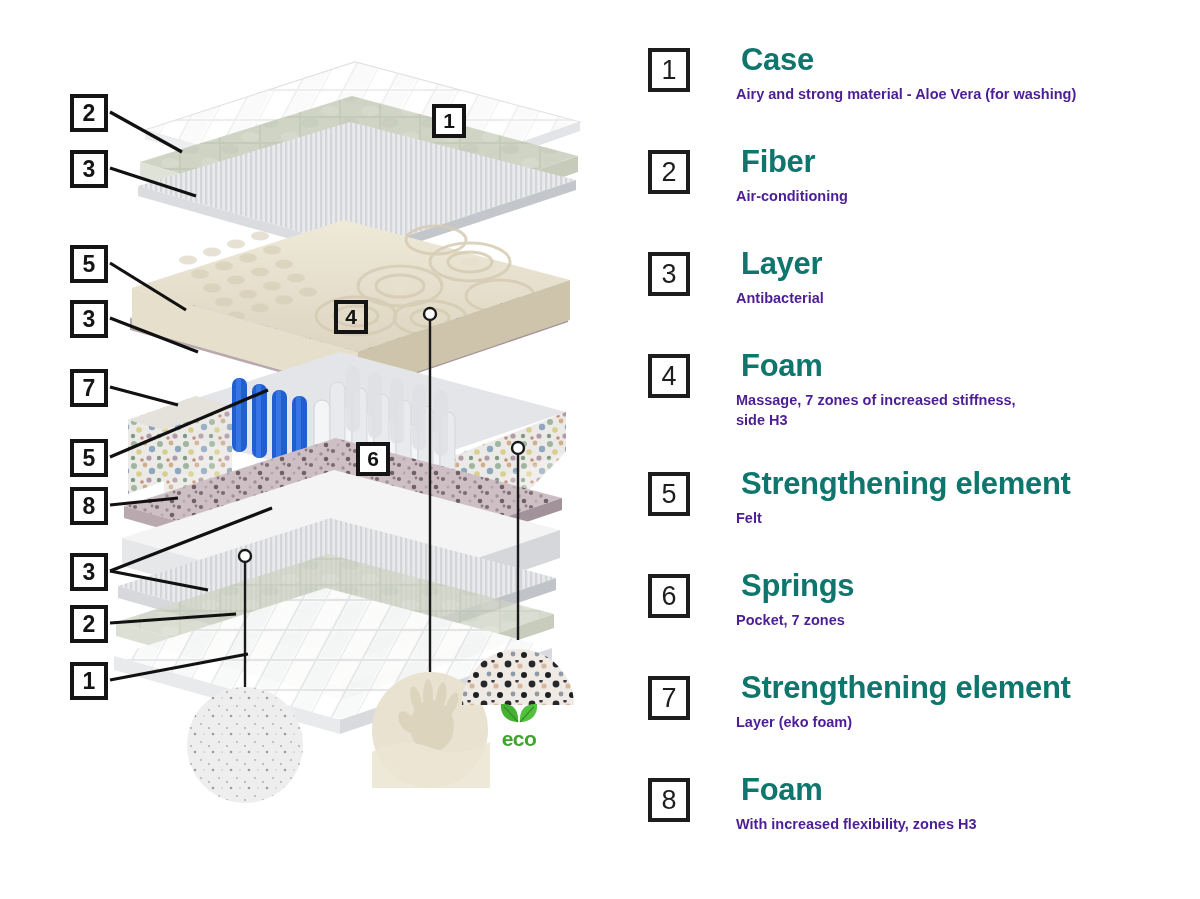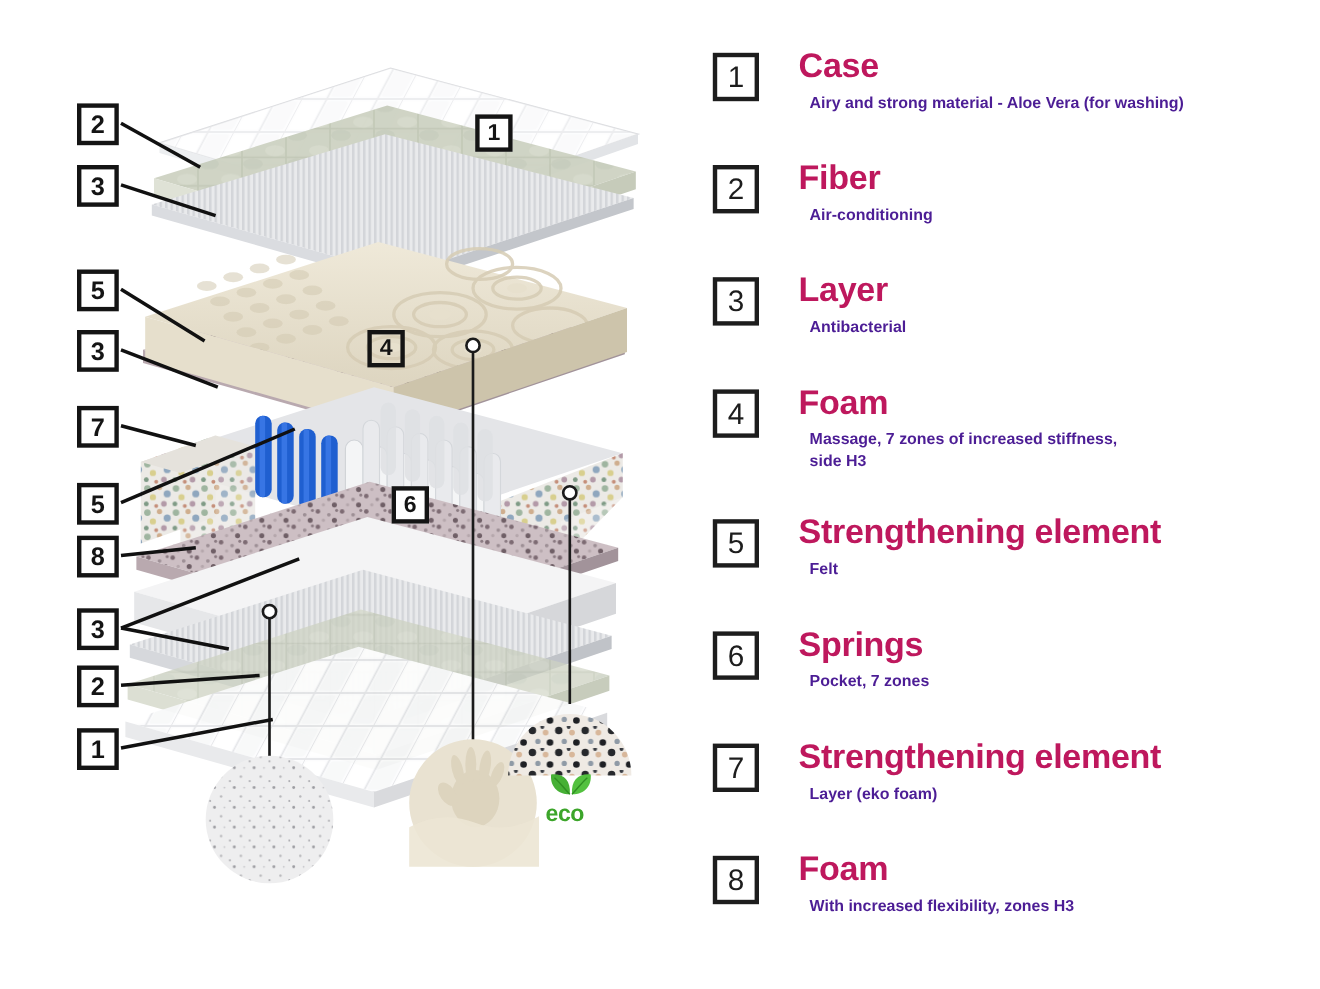--- a/index.html
+++ b/index.html
@@ -13,23 +13,23 @@
   
   .legend{position:absolute;left:630px;top:0;width:570px;height:899px;}
   .legend-row{position:absolute;left:0;width:570px;}
   .num-box{
     position:absolute;left:18px;width:42px;height:44px;
     border:4px solid #1d1d1d;background:#fff;box-sizing:border-box;
     display:flex;align-items:center;justify-content:center;
     font-size:27px;line-height:1;color:#1d1d1d;font-weight:400;
   }
   .legend-title{
-    position:absolute;left:96px;top:-6px;
+    position:absolute;left:111px;top:-6px;
     font-size:31px;font-weight:bold;letter-spacing:-0.3px;
-    color:#be185d;white-space:nowrap;
+    color:#0f766e;white-space:nowrap;
   }
   .legend-sub{
     position:absolute;left:106px;top:36px;
     font-size:14.5px;font-weight:600;color:#4c1d95;
     line-height:1.38;white-space:pre-line;
   }
 
   
   .callout{
     position:absolute;width:38px;height:38px;
@@ -38,21 +38,21 @@
     font-size:23px;font-weight:bold;color:#141414;z-index:40;
   }
   .badge{
     position:absolute;width:34px;height:34px;
     border:4px solid #141414;background:transparent;box-sizing:border-box;
     display:flex;align-items:center;justify-content:center;
     font-size:21px;font-weight:bold;color:#141414;z-index:41;
   }
   .badge.solidbg{background:#fff;}
   svg.lines{position:absolute;left:0;top:0;width:630px;height:899px;z-index:30;pointer-events:none;}
-  .eco{position:absolute;z-index:45;text-align:left;}
+  .eco{position:absolute;z-index:45;text-align:center;}
   .eco-word{
     font-size:21px;font-weight:bold;color:#3ca52a;
     letter-spacing:-0.5px;line-height:1;
   }
 </style>
 </head>
 <body>
 
 <div id="stage">
 

